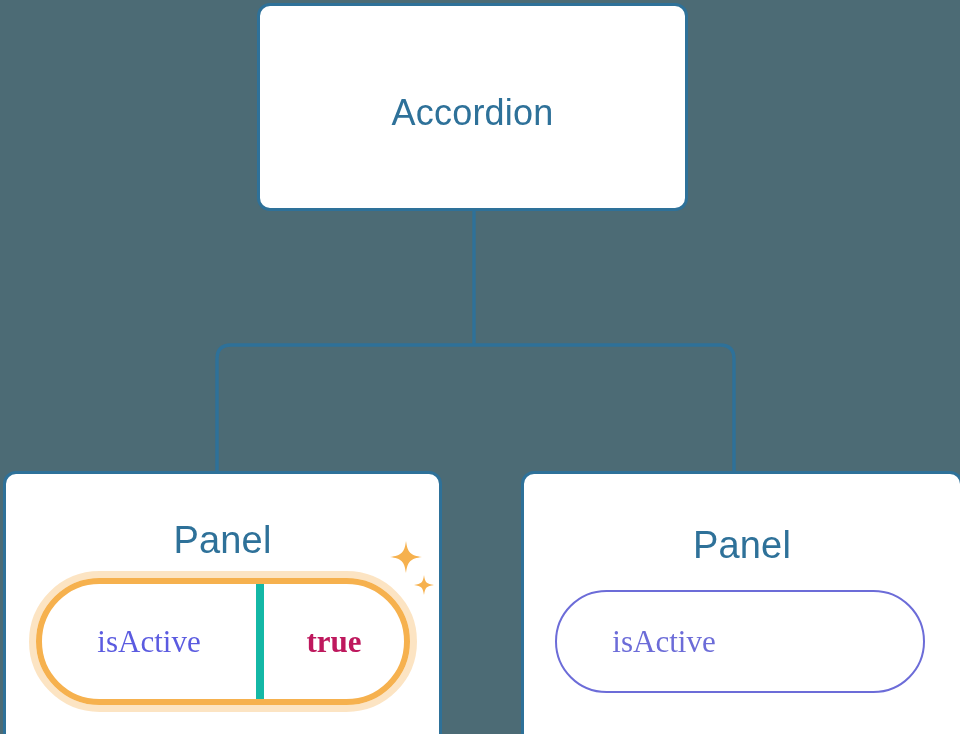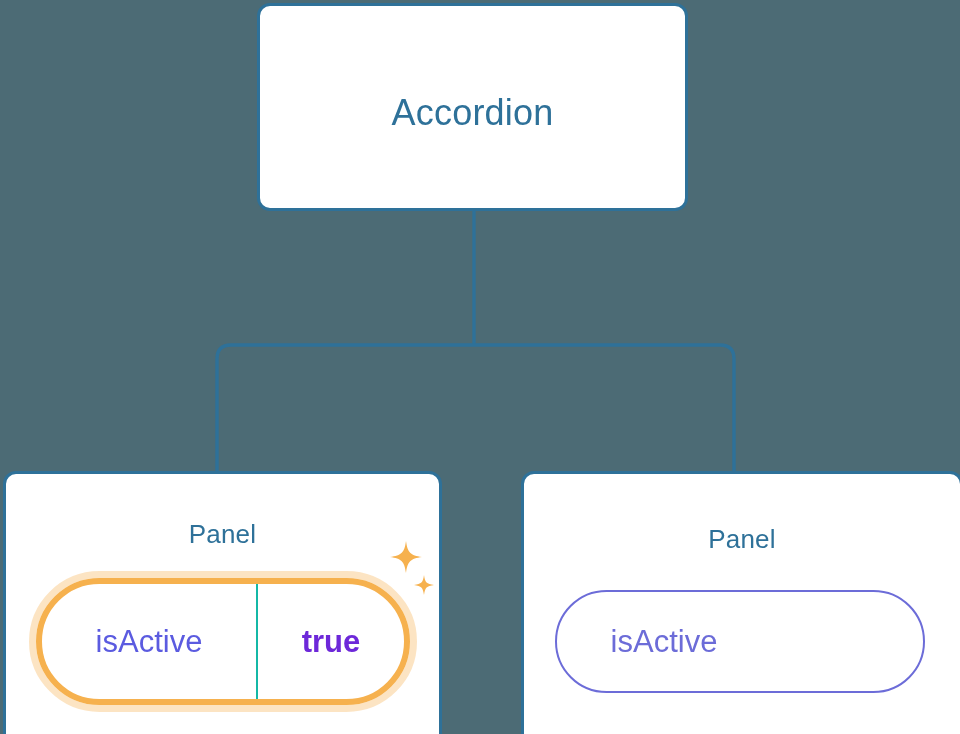--- a/index.html
+++ b/index.html
@@ -55,21 +55,21 @@
     width: 442px;
     height: 275px;
   }
 
   .node-title {
     position: absolute;
     left: 0;
     width: 100%;
     text-align: center;
     color: #2E7199;
-    font-size: 26px;
+    font-size: 38px;
     font-weight: 400;
     letter-spacing: 0.2px;
     white-space: nowrap;
   }
   #node-accordion .node-title {
     top: 86px;
     font-size: 36px;
   }
   #node-panel-left .node-title { top: 45px; }
   #node-panel-right .node-title { top: 50px; }
@@ -77,20 +77,21 @@
   
   .pill-wrap {
     position: absolute;
   }
   .pill {
     position: relative;
     display: flex;
     align-items: stretch;
     background: #FFFFFF;
     box-sizing: border-box;
+    font-family: Liberation Serif, serif;
   }
   .pill-cell {
     display: flex;
     align-items: center;
     justify-content: center;
     white-space: nowrap;
     box-sizing: border-box;
   }
 
   
@@ -119,22 +120,22 @@
     border-radius: 64px;
   }
   #pill-left .pill-cell { font-size: 31px; }
   #pill-left-key {
     width: 214px;
     color: #5B5BE0;
     font-weight: 400;
   }
   #pill-left-val {
     flex: 1;
-    border-left: 2px solid #14b8a6;
-    color: #6d28d9;
+    border-left: 8px solid #14b8a6;
+    color: #be185d;
     font-weight: 700;
   }
 
   
   #pill-right-wrap {
     left: 555px;
     top: 590px;
     width: 370px;
     height: 103px;
   }

